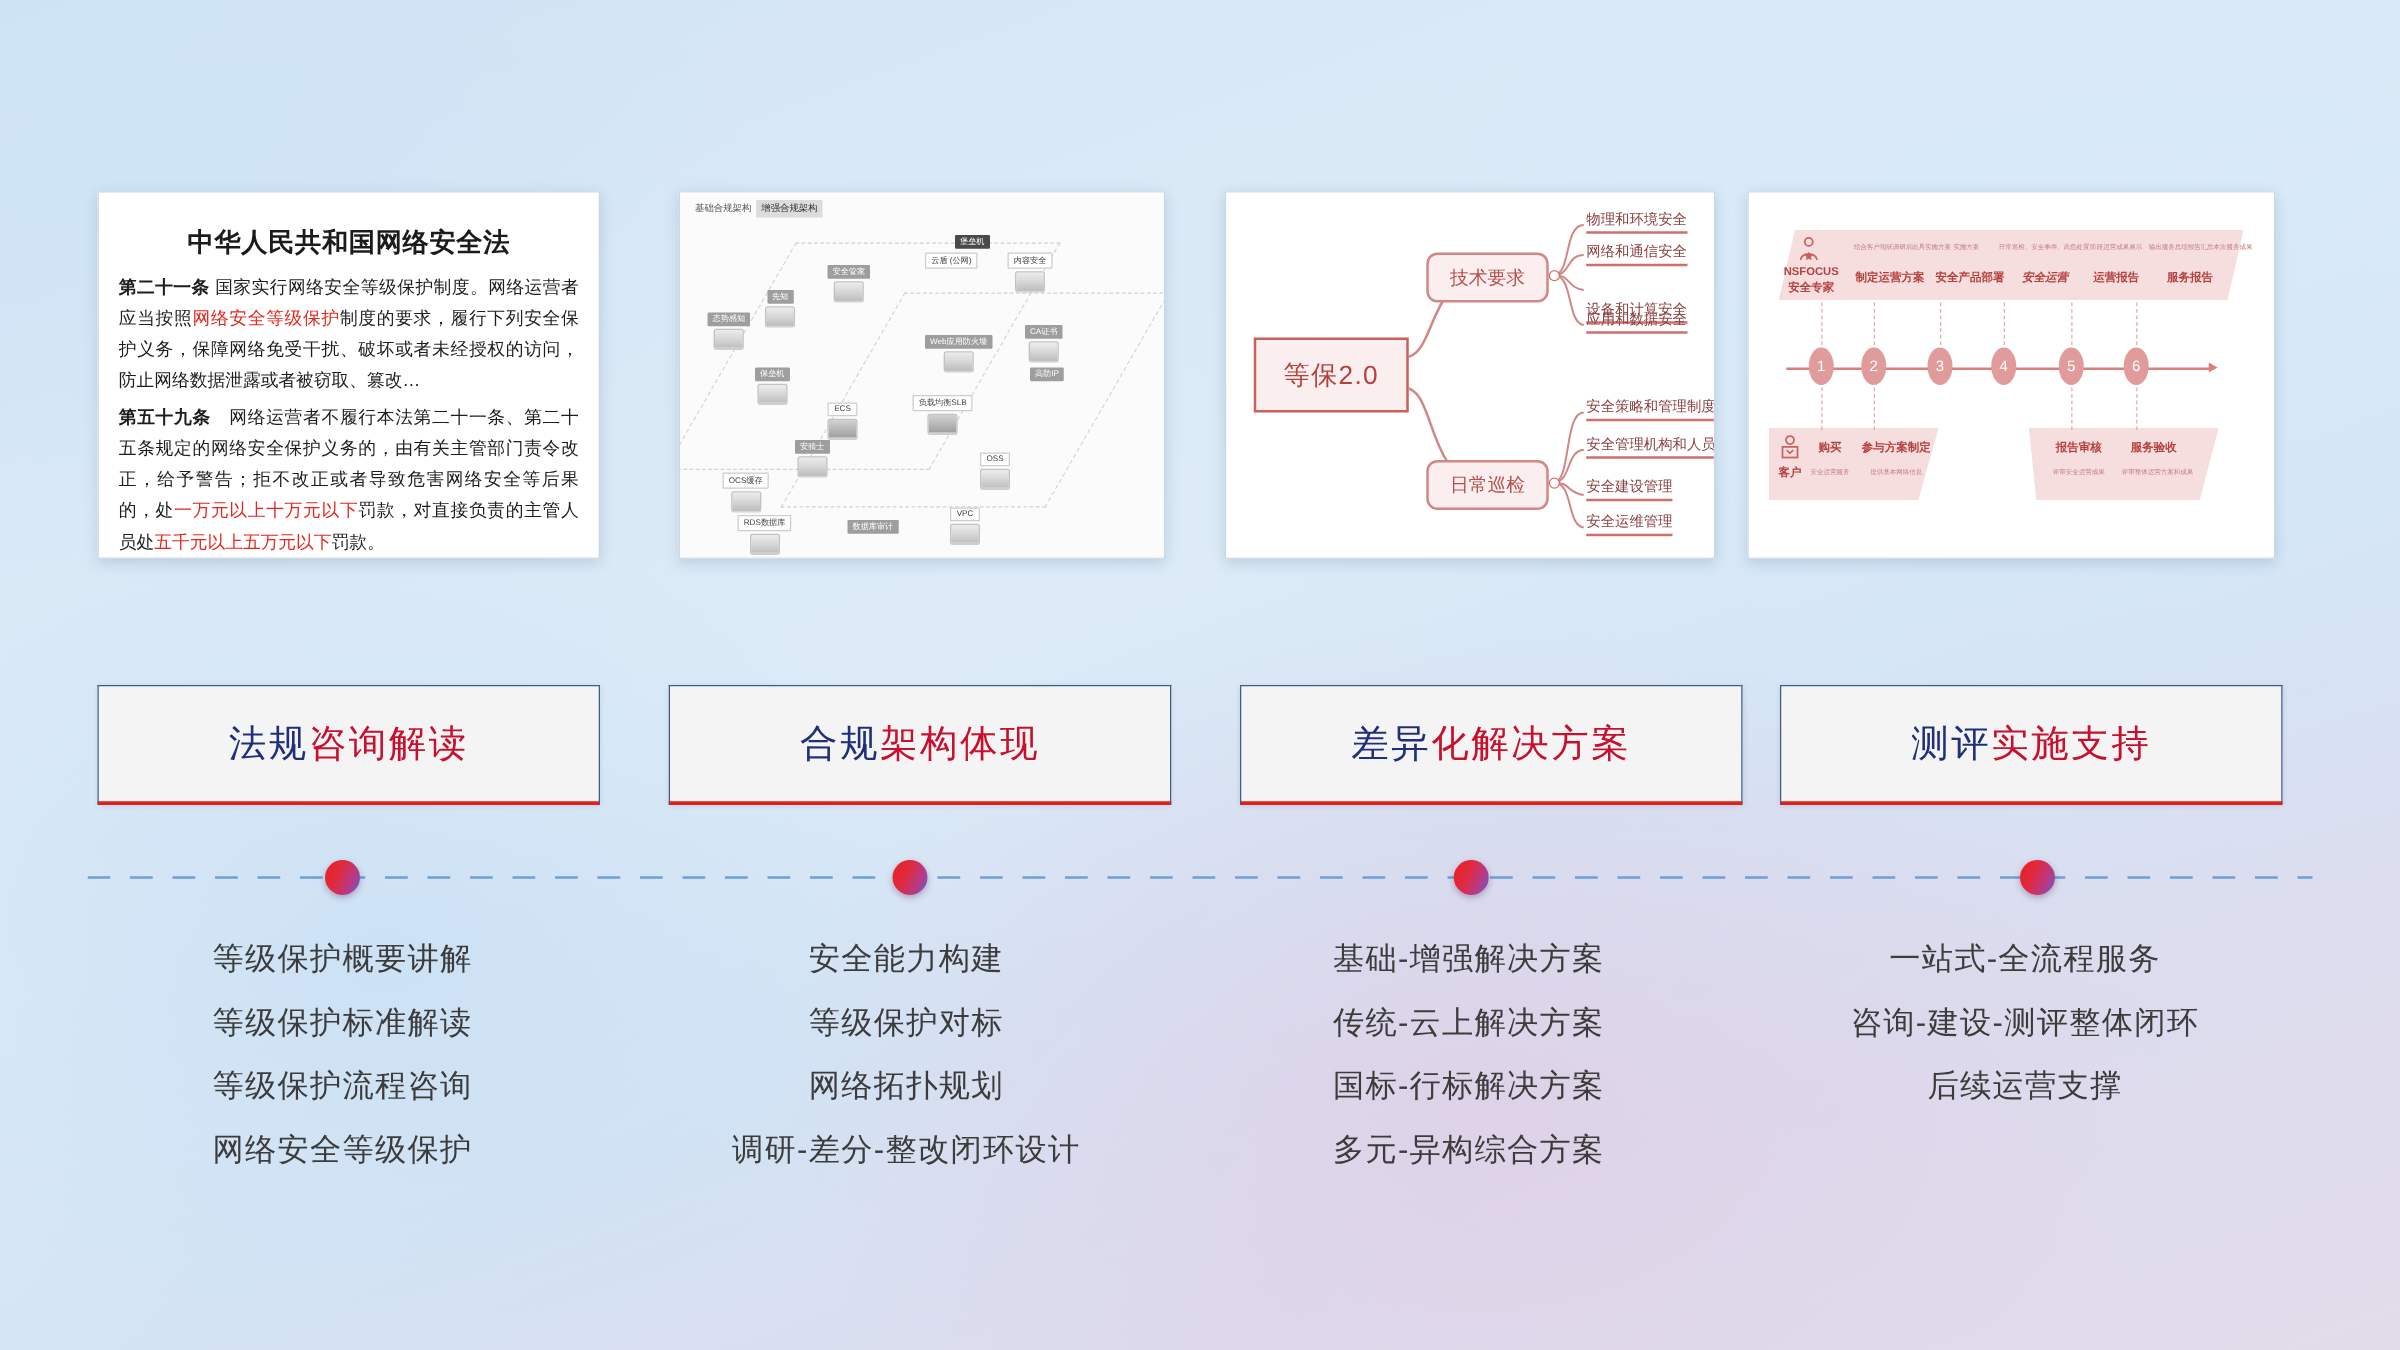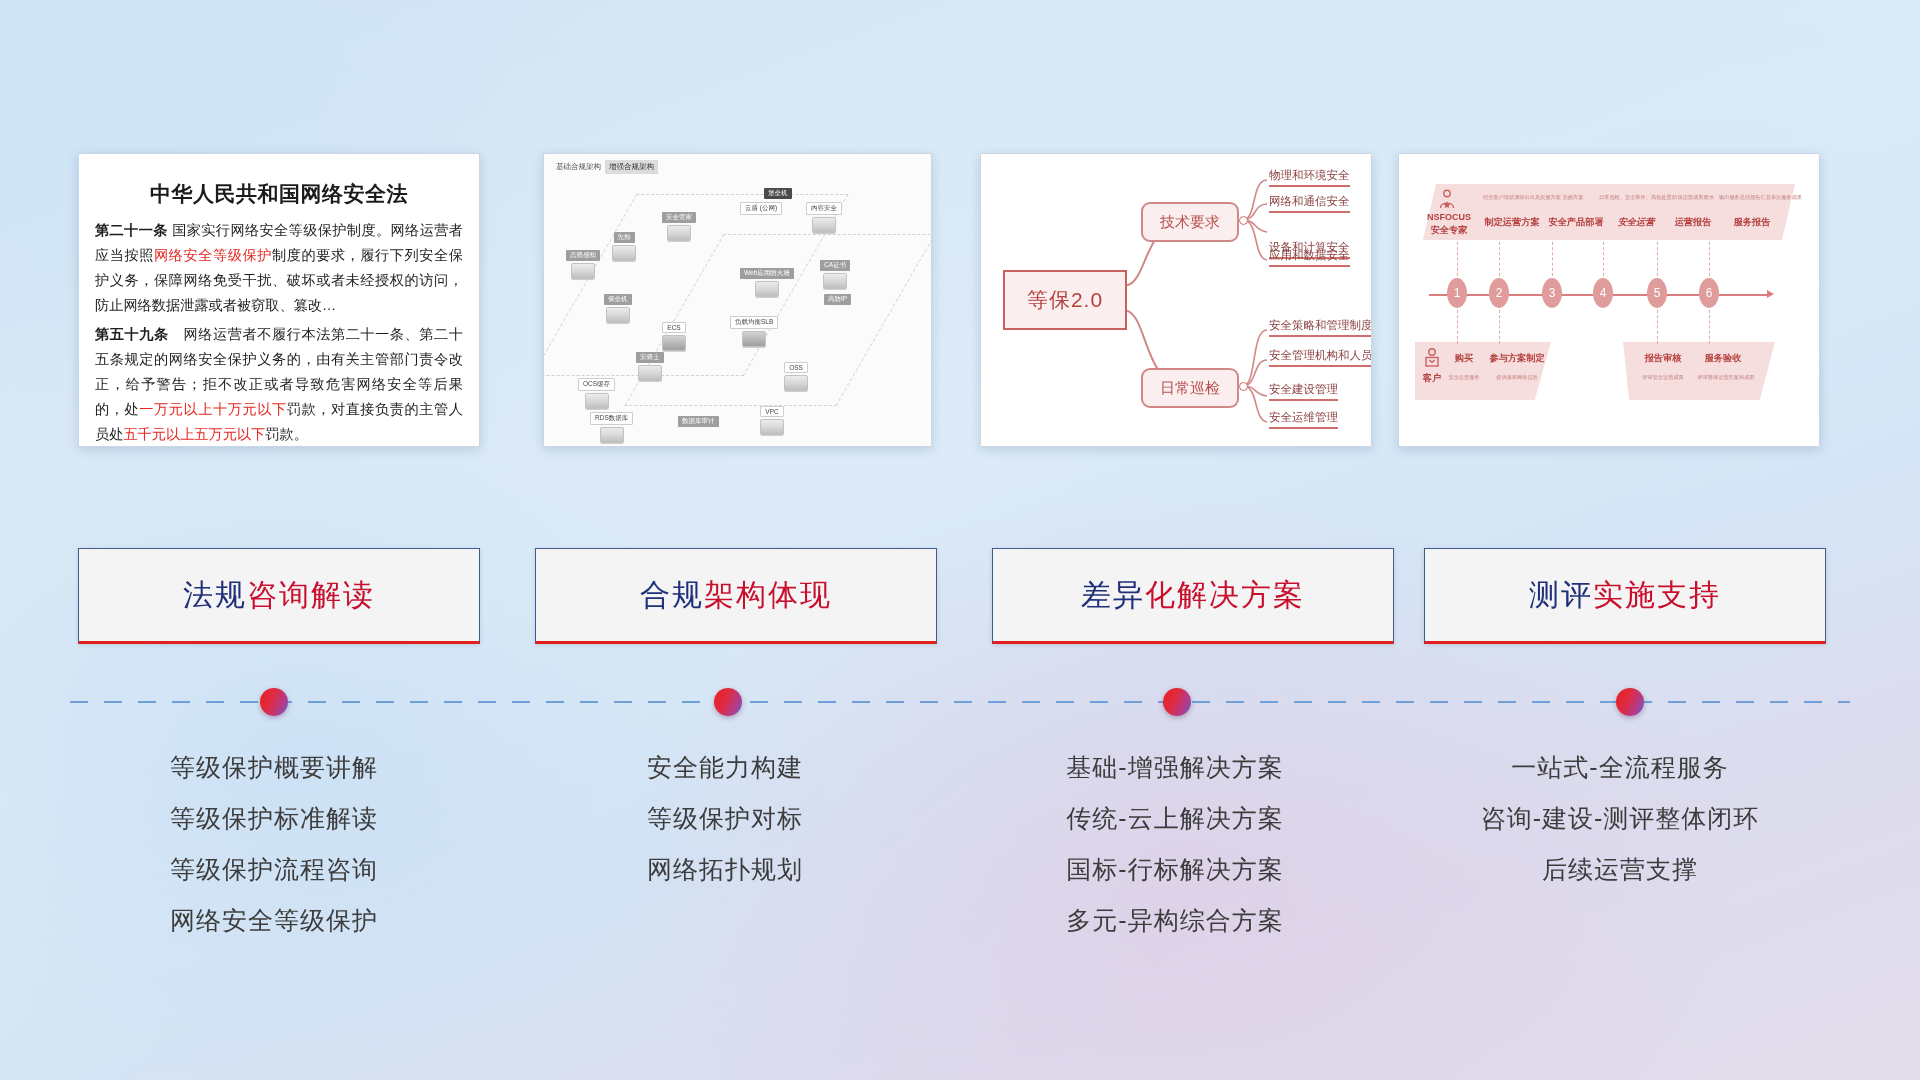--- a/index.html
+++ b/index.html
@@ -380,20 +380,21 @@
     <div class="col lc1">
       <div class="it">等级保护概要讲解</div>
       <div class="it">等级保护标准解读</div>
       <div class="it">等级保护流程咨询</div>
       <div class="it">网络安全等级保护</div>
     </div>
     <div class="col lc2">
       <div class="it">安全能力构建</div>
       <div class="it">等级保护对标</div>
       <div class="it">网络拓扑规划</div>
+      <div class="it">调研-差分-整改闭环设计</div>
     </div>
     <div class="col lc3">
       <div class="it">基础-增强解决方案</div>
       <div class="it">传统-云上解决方案</div>
       <div class="it">国标-行标解决方案</div>
       <div class="it">多元-异构综合方案</div>
     </div>
     <div class="col lc4">
       <div class="it">一站式-全流程服务</div>
       <div class="it">咨询-建设-测评整体闭环</div>

